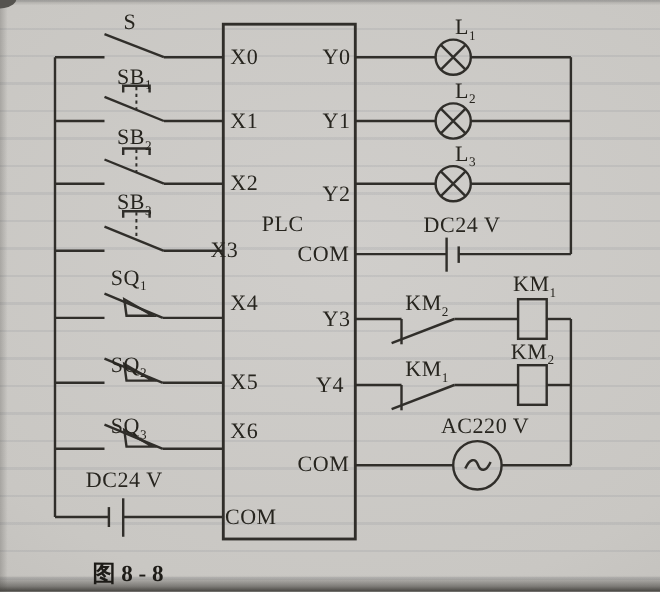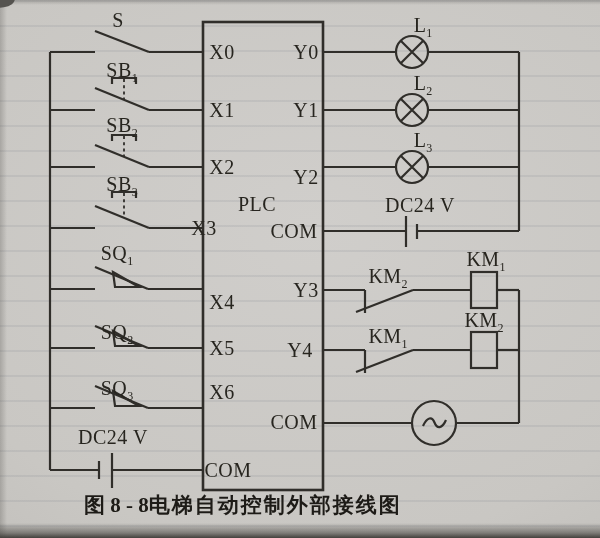--- a/index.html
+++ b/index.html
@@ -19,21 +19,21 @@
     stroke:#302e2a;stroke-width:2.2;fill:none;stroke-linecap:butt;stroke-linejoin:miter;
   }
   svg.circuit rect.box{stroke-width:2.6;}
   svg.circuit path.dash{stroke-dasharray:3 3.2;stroke-width:1.8;}
   .lbl{
     position:absolute;transform:translate(-50%,-50%);
     color:#27251f;font-size:20px;line-height:1;white-space:nowrap;letter-spacing:0.5px;
   }
   .lbl sub{font-size:12px;line-height:0;letter-spacing:0;}
   .caption{
-    position:absolute;left:84px;top:491px;display:flex;
+    position:absolute;left:84px;top:507px;display:flex;gap:18px;
     color:#1d1b17;font-size:21px;font-weight:bold;white-space:nowrap;
   }
   .caption .cap-title{letter-spacing:2px;}
 </style>
 </head>
 <body>
 
 <div class="page">
   <div class="corner"></div>
 
@@ -182,21 +182,21 @@
   <span class="lbl" style="left:117px;top:253px"><span>SQ</span><sub>1</sub></span>
   <span class="lbl" style="left:117px;top:332px"><span>SQ</span><sub>2</sub></span>
   <span class="lbl" style="left:117px;top:388px"><span>SQ</span><sub>3</sub></span>
 
   <span class="lbl" style="left:113px;top:437px">DC24 V</span>
 
   <span class="lbl" style="left:222px;top:52px">X0</span>
   <span class="lbl" style="left:222px;top:110px">X1</span>
   <span class="lbl" style="left:222px;top:167px">X2</span>
   <span class="lbl" style="left:204px;top:228px">X3</span>
-  <span class="lbl" style="left:222px;top:302px">X4</span>
+  <span class="lbl" style="left:222px;top:276px">X4</span>
   <span class="lbl" style="left:222px;top:348px">X5</span>
   <span class="lbl" style="left:222px;top:392px">X6</span>
   <span class="lbl" style="left:228px;top:470px">COM</span>
 
   <span class="lbl" style="left:257px;top:204px">PLC</span>
 
   <span class="lbl" style="left:306px;top:52px">Y0</span>
   <span class="lbl" style="left:306px;top:110px">Y1</span>
   <span class="lbl" style="left:306px;top:177px">Y2</span>
   <span class="lbl" style="left:294px;top:231px">COM</span>
@@ -209,18 +209,18 @@
   <span class="lbl" style="left:423px;top:140px"><span>L</span><sub>3</sub></span>
 
   <span class="lbl" style="left:420px;top:205px">DC24 V</span>
 
   <span class="lbl" style="left:388px;top:276px"><span>KM</span><sub>2</sub></span>
   <span class="lbl" style="left:388px;top:336px"><span>KM</span><sub>1</sub></span>
 
   <span class="lbl" style="left:486px;top:259px"><span>KM</span><sub>1</sub></span>
   <span class="lbl" style="left:484px;top:320px"><span>KM</span><sub>2</sub></span>
 
+  <span class="lbl" style="left:441px;top:388px">AC220 V</span>
 
   <div class="caption">
     <span class="cap-num">图 8 - 8</span>
-    <span class="cap-title">电梯自动控制外部接线图</span>
   </div>
 </div>
 
 </body></html>

